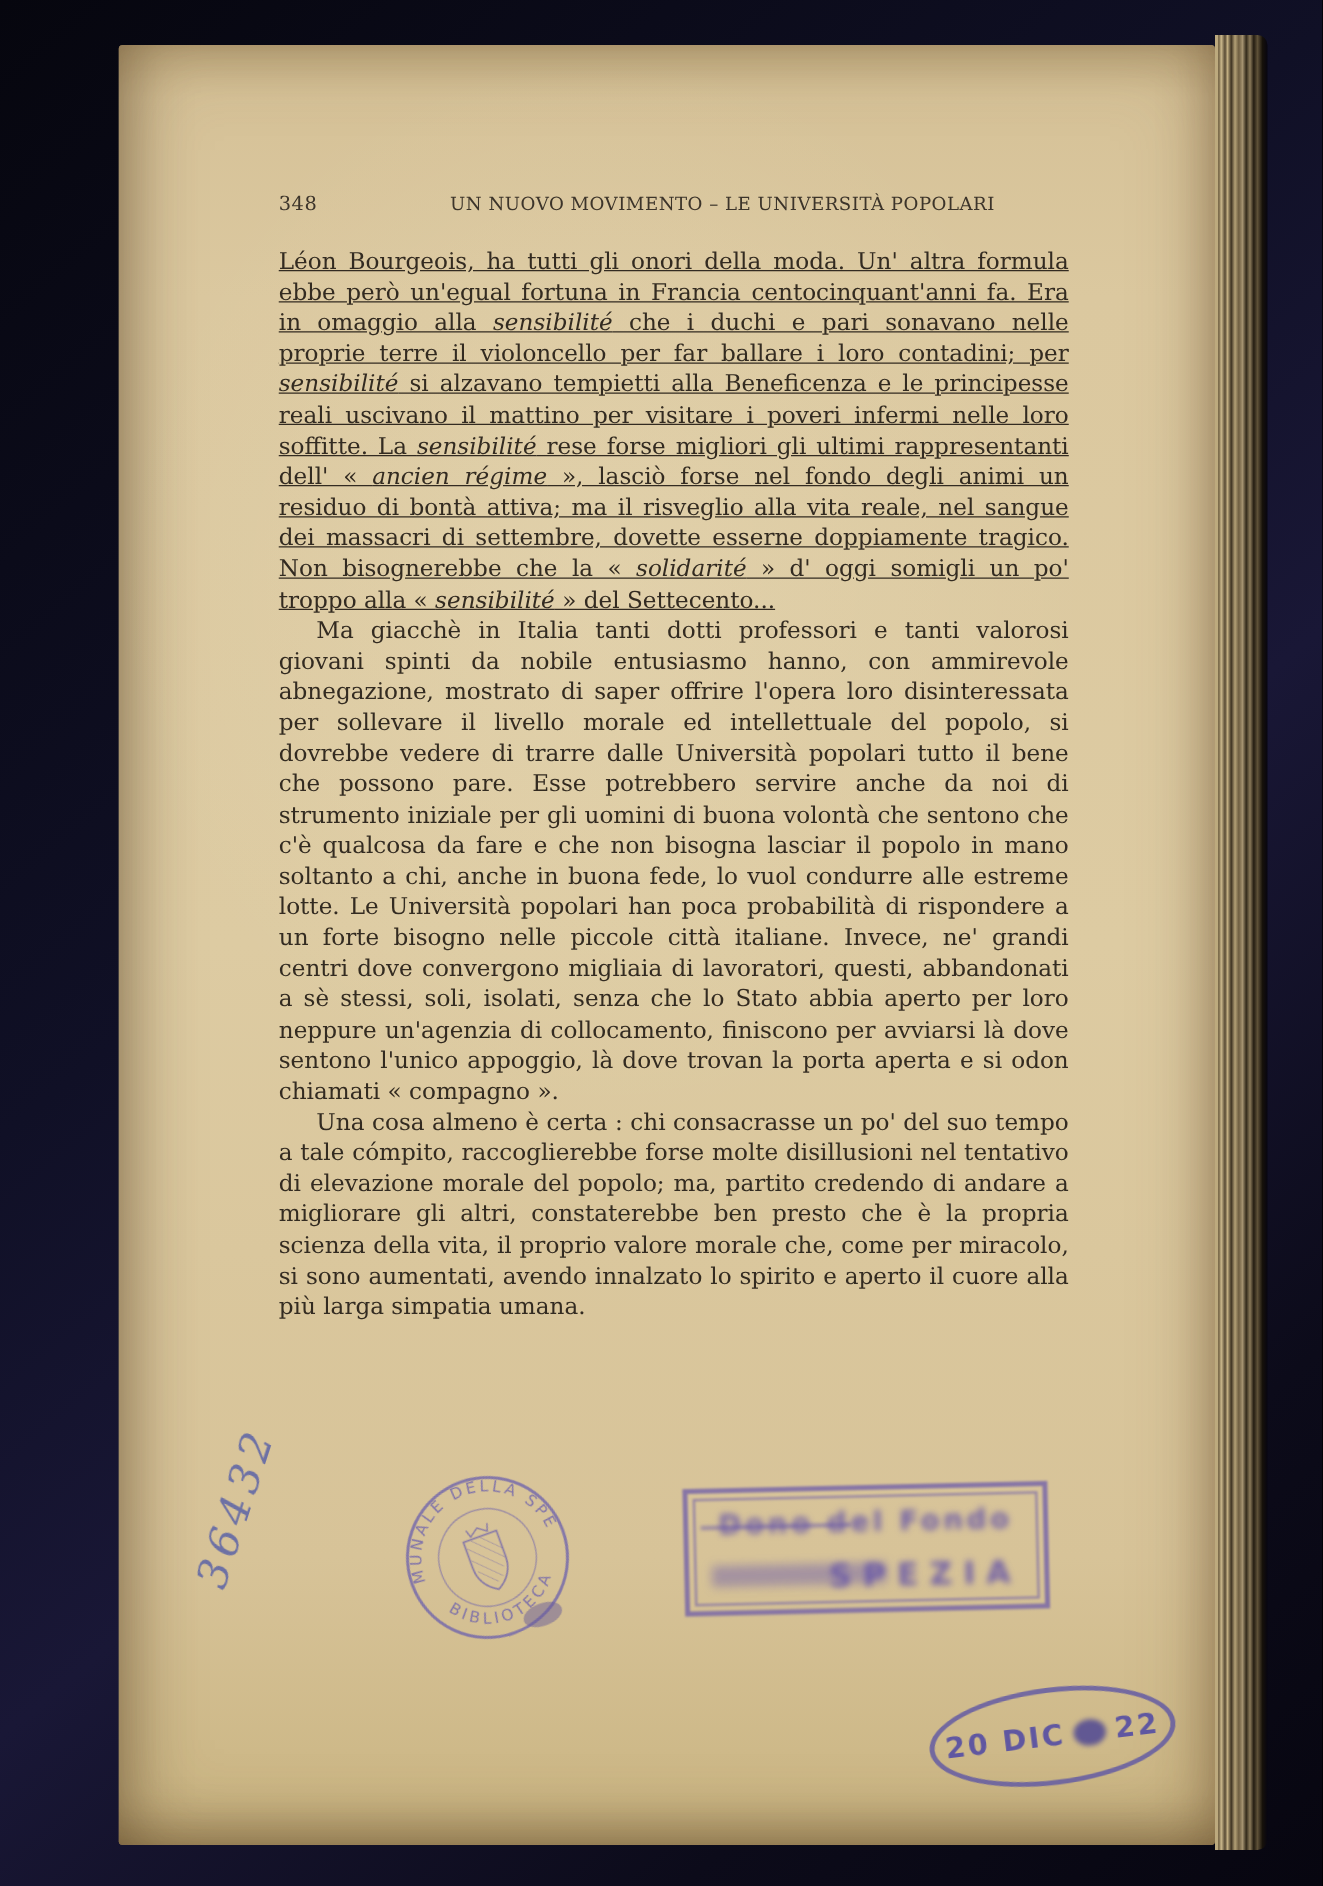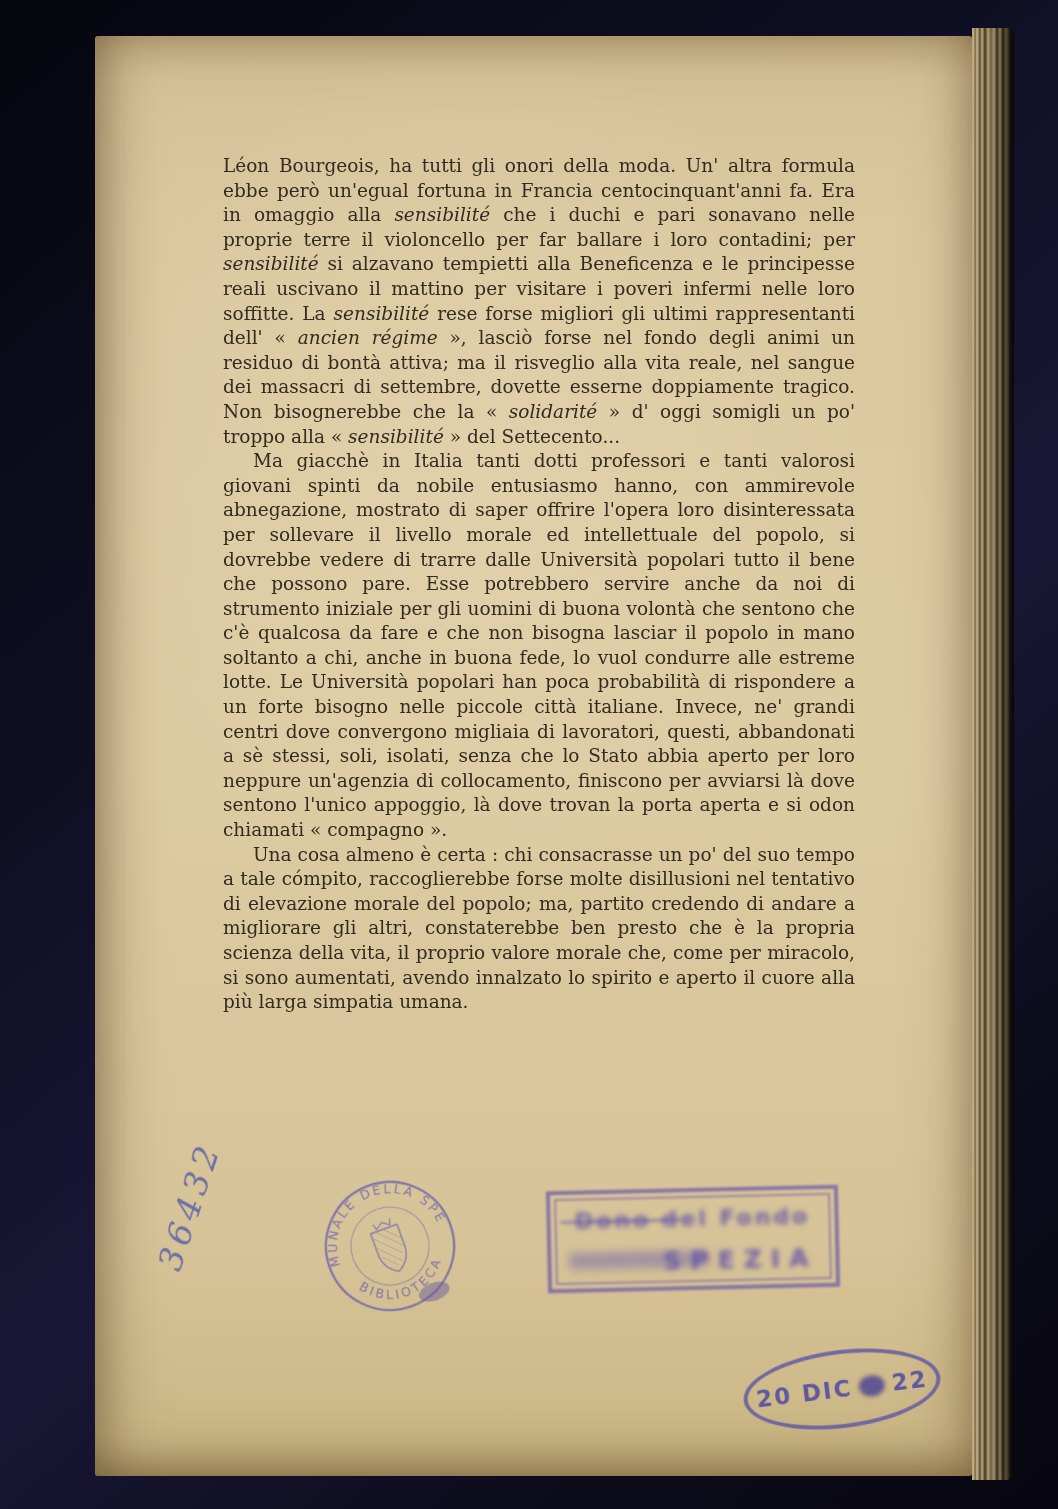--- a/index.html
+++ b/index.html
@@ -40,21 +40,21 @@
   .header {
     display:flex; align-items:baseline;
     font-size:14.5px; letter-spacing:.4px; color:#3c342a; margin-bottom:26px;
   }
   .pagenum { width:78px; font-size:15.5px; }
   .runtitle { flex:1; text-align:center; }
   .bodytext p {
     margin:0; font-size:18.5px; line-height:24.6px;
     text-align:justify; text-indent:30px; color:#332b21;
   }
-  .bodytext p:first-child { text-indent:0; }
+  .bodytext p:first-child { text-indent:0;text-decoration:underline; }
   .it { font-style:italic; }
   
   .acc {
     position:absolute; left:-6px; top:1150px; width:200px; text-align:center;
     font-family:"DejaVu Serif",serif; font-style:italic;
     font-size:34px; letter-spacing:5px; color:rgba(80,90,168,.78);
     transform:rotate(-72deg); filter:blur(.5px);
   }
   .round-stamp { position:absolute; left:215px; top:1130px; width:160px; height:160px;
     transform:rotate(-20deg); filter:blur(.45px); opacity:.88; }
@@ -91,20 +91,24 @@
 </head>
 <body>
 
 <div class="wrap">
 
   <div class="fore-edge"></div>
 
   <div class="page">
 
     <div class="content">
+      <div class="header">
+        <span class="pagenum">348</span>
+        <span class="runtitle">UN NUOVO MOVIMENTO – LE UNIVERSITÀ POPOLARI</span>
+      </div>
       <div class="bodytext">
           <p><span>Léon Bourgeois, ha tutti gli onori della moda. Un' altra formula ebbe però un'egual fortuna in Francia centocinquant'anni fa. Era in omaggio alla </span><span class="it">sensibilité</span><span> che i duchi e pari sonavano nelle proprie terre il violoncello per far ballare i loro contadini; per </span><span class="it">sensibilité</span><span> si alzavano tempietti alla Beneficenza e le principesse reali uscivano il mattino per visitare i poveri infermi nelle loro soffitte. La </span><span class="it">sensibilité</span><span> rese forse migliori gli ultimi rappresentanti dell' « </span><span class="it">ancien régime</span><span> », lasciò forse nel fondo degli animi un residuo di bontà attiva; ma il risveglio alla vita reale, nel sangue dei massacri di settembre, dovette esserne doppiamente tragico. Non bisognerebbe che la « </span><span class="it">solidarité</span><span> » d' oggi somigli un po' troppo alla « </span><span class="it">sensibilité</span><span> » del Settecento...</span></p>
           <p><span>Ma giacchè in Italia tanti dotti professori e tanti valorosi giovani spinti da nobile entusiasmo hanno, con ammirevole abnegazione, mostrato di saper offrire l'opera loro disinteressata per sollevare il livello morale ed intellettuale del popolo, si dovrebbe vedere di trarre dalle Università popolari tutto il bene che possono pare. Esse potrebbero servire anche da noi di strumento iniziale per gli uomini di buona volontà che sentono che c'è qualcosa da fare e che non bisogna lasciar il popolo in mano soltanto a chi, anche in buona fede, lo vuol condurre alle estreme lotte. Le Università popolari han poca probabilità di rispondere a un forte bisogno nelle piccole città italiane. Invece, ne' grandi centri dove convergono migliaia di lavoratori, questi, abbandonati a sè stessi, soli, isolati, senza che lo Stato abbia aperto per loro neppure un'agenzia di collocamento, finiscono per avviarsi là dove sentono l'unico appoggio, là dove trovan la porta aperta e si odon chiamati « compagno ».</span></p>
           <p><span>Una cosa almeno è certa : chi consacrasse un po' del suo tempo a tale cómpito, raccoglierebbe forse molte disillusioni nel tentativo di elevazione morale del popolo; ma, partito credendo di andare a migliorare gli altri, constaterebbe ben presto che è la propria scienza della vita, il proprio valore morale che, come per miracolo, si sono aumentati, avendo innalzato lo spirito e aperto il cuore alla più larga simpatia umana.</span></p>
         </div>
     </div>
 
     <div class="acc">36432</div>
 
     <div class="round-stamp">

